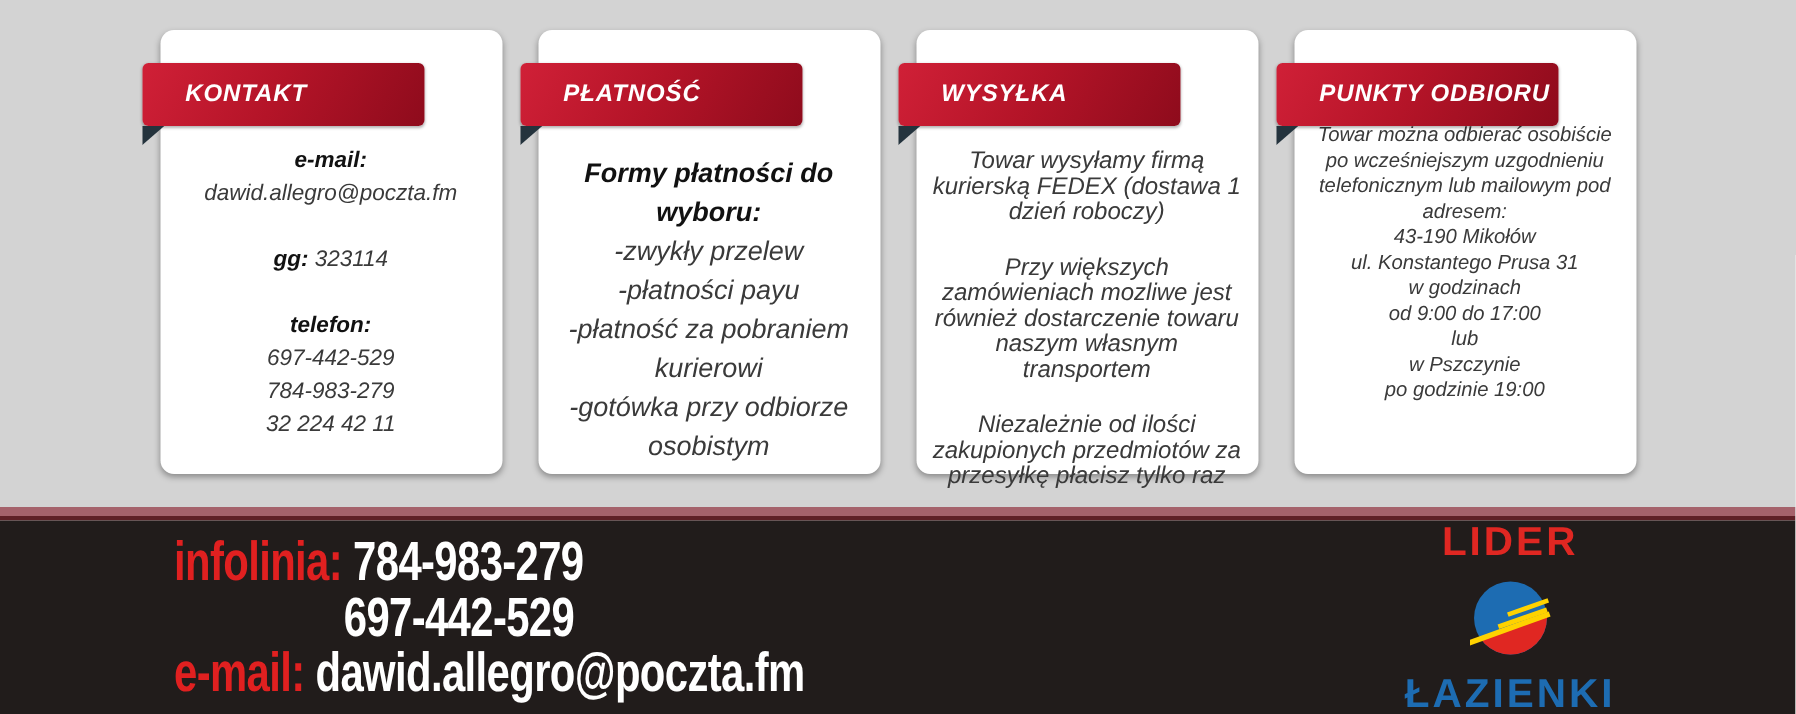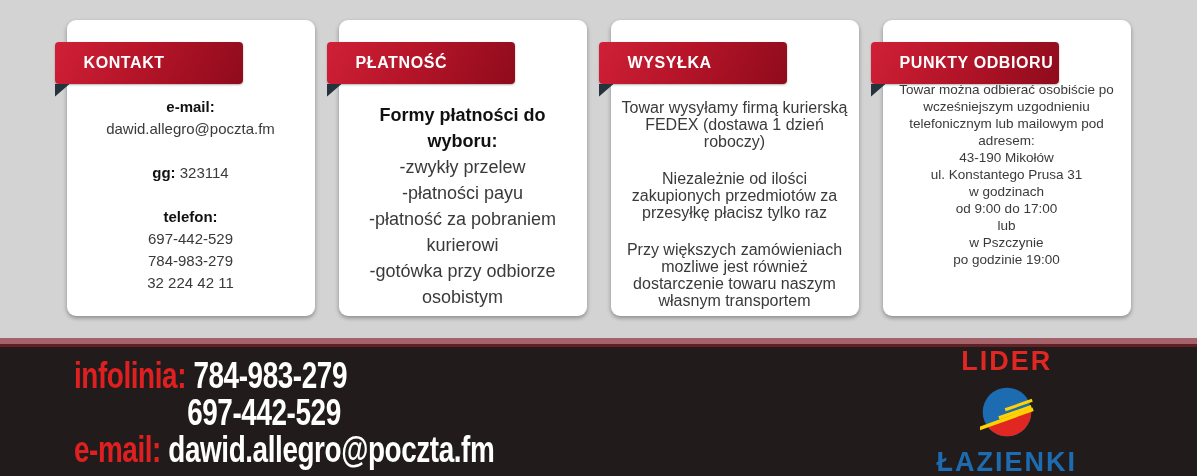--- a/index.html
+++ b/index.html
@@ -17,23 +17,24 @@
     font-family:"Liberation Sans", sans-serif; background:#fff;
   }
   .page{width:1197px; height:476px; display:flex; flex-direction:column;}
 
   
   .cards-area{
     height:338px; background:var(--page-bg);
     display:flex; justify-content:center; gap:24px; padding-top:20px;
   }
   .card{
-    position:relative; width:248px; height:296px;
+    position:relative; width:228px; height:296px;
     background:var(--card-bg); border-radius:9px;
     box-shadow:0 2px 4px rgba(0,0,0,.35);
+    font-style:italic;
   }
   .ribbon{
     position:absolute; top:22px; left:-12px; width:188px; height:42px;
     background:linear-gradient(118deg, var(--ribbon-top) 0%, #b41428 48%, var(--ribbon-bottom) 100%);
     border-radius:4px;
     display:flex; align-items:center; padding-left:29px;
     box-shadow:0 1px 2px rgba(0,0,0,.3);
   }
   .ribbon span{
     color:var(--ribbon-text); font-size:16px; font-weight:700; letter-spacing:.6px;
@@ -59,21 +60,21 @@
   .body-punkty{ padding:61px 9px 0; font-size:13.5px; line-height:17px; }
 
   
   .divider-rose{ height:6px; background:var(--divider-rose); }
   .divider-dark{ height:3px; background:var(--divider-dark); }
 
   
   .footer{
     flex:1; background:var(--footer-bg); position:relative;
   }
-  .contact-block{ padding:10px 0 0 74px; }
+  .contact-block{ padding:10px 0 0 116px; }
   .f-line{
     font-size:34px; font-weight:700; line-height:37px; letter-spacing:-.5px;
     transform:scale(.82,1.08); transform-origin:0 50%;
     white-space:nowrap; color:var(--footer-white);
   }
   .f-line .f-label{ color:var(--footer-red); }
   .f-line.indent{ padding-left:138px; }
 
   .logo{
     position:absolute; right:120px; top:50%; transform:translateY(-50%);
@@ -125,22 +126,22 @@
       </div>
     </div>
 
     <div class="card">
       <div class="ribbon">
         <span>WYSYŁKA</span>
       </div>
       <div class="fold"></div>
       <div class="card-body body-wysylka">
         <p>Towar wysyłamy firmą kurierską FEDEX (dostawa 1 dzień roboczy)</p>
+        <p>Przy większych zamówieniach mozliwe jest również dostarczenie towaru naszym własnym transportem</p>
         <p>Niezależnie od ilości zakupionych przedmiotów za przesyłkę płacisz tylko raz</p>
-        <p>Przy większych zamówieniach mozliwe jest również dostarczenie towaru naszym własnym transportem</p>
       </div>
     </div>
 
     <div class="card">
       <div class="ribbon">
         <span>PUNKTY ODBIORU</span>
       </div>
       <div class="fold"></div>
       <div class="card-body body-punkty">
         <div>Towar można odbierać osobiście po wcześniejszym uzgodnieniu telefonicznym lub mailowym pod adresem:</div>

